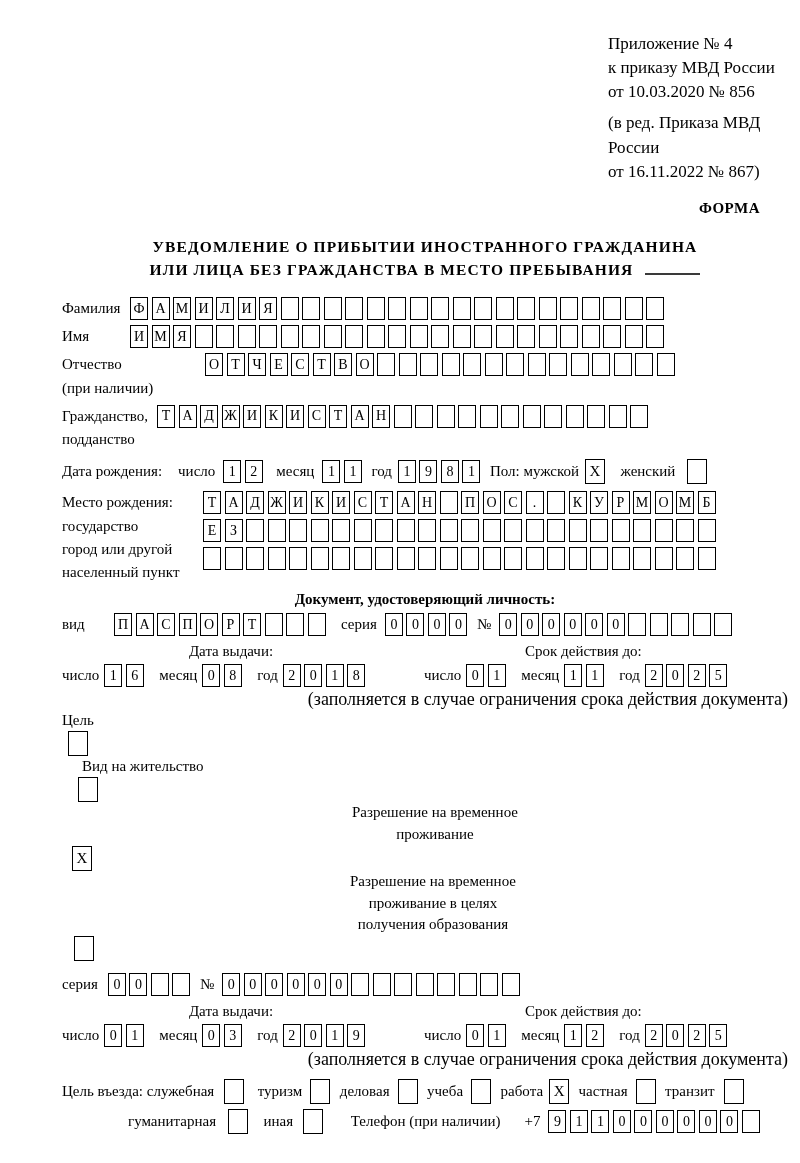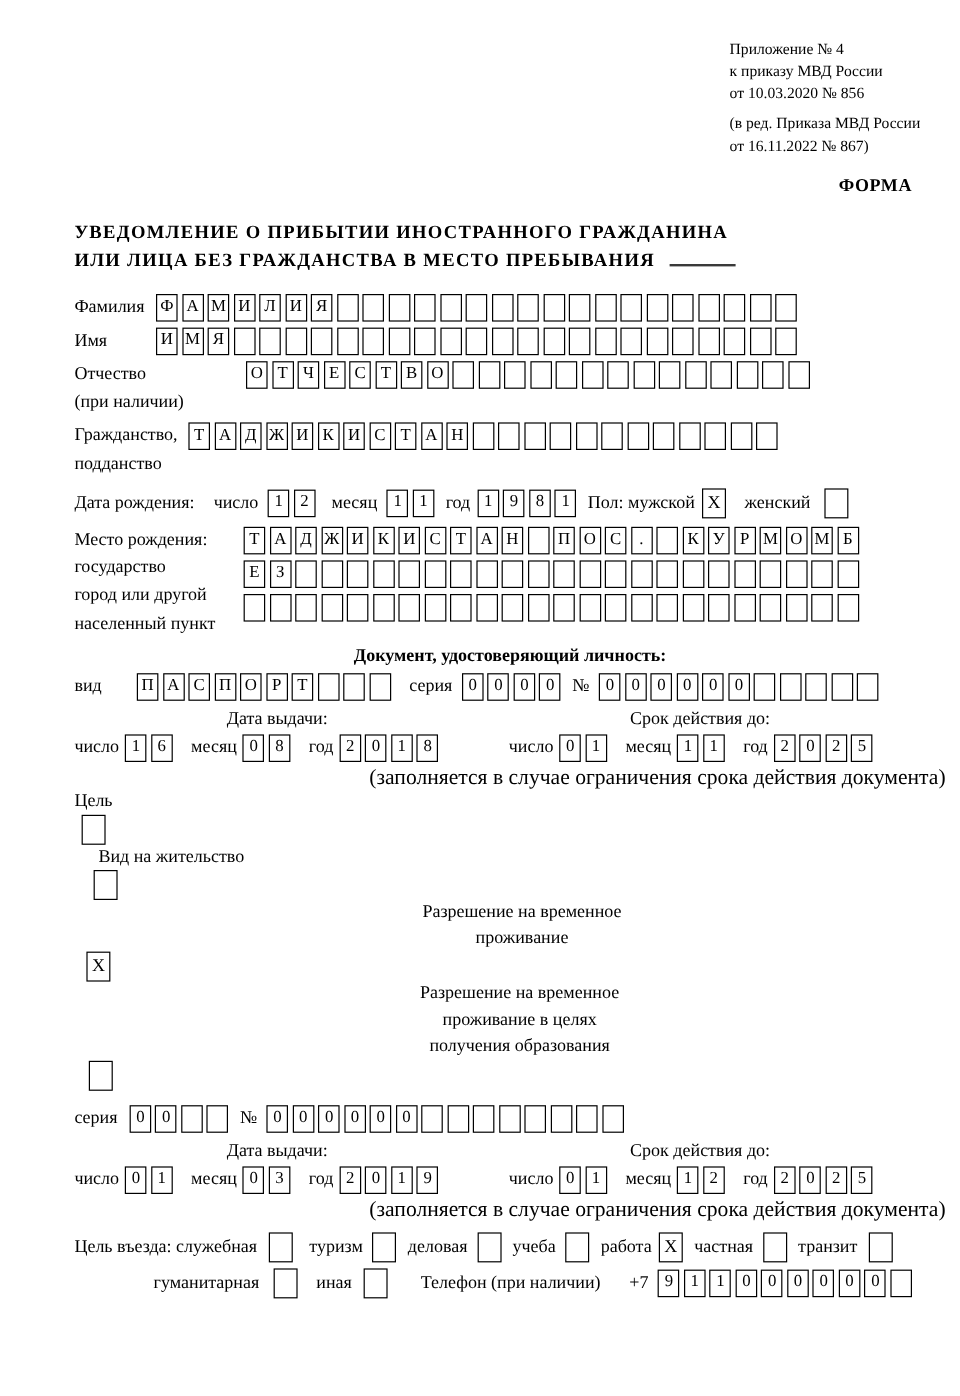--- a/index.html
+++ b/index.html
@@ -1,25 +1,25 @@
 <!DOCTYPE html>
 <html><head>
 <meta charset="utf-8">
 <style>
   *{box-sizing:border-box}
   html,body{margin:0;padding:0}
   body{width:800px;height:1163px;background:#fff;color:#000;
        font-family:"Liberation Serif",serif;font-size:15px;overflow:hidden}
   .page{padding:32px 12px 0 62px}
 
-  .appendix{margin-left:auto;width:180px;font-size:13px;line-height:1.42}
+  .appendix{margin-left:auto;width:180px;font-size:17px;line-height:1.42}
   .amend{margin-top:7px}
   .forma{font-weight:bold;text-align:right;margin:16px 28px 0 0;font-size:15px;letter-spacing:.5px}
 
-  .title{text-align:left;font-weight:bold;font-size:15.5px;letter-spacing:1.1px;margin-top:18px;line-height:1.5}
+  .title{text-align:center;font-weight:bold;font-size:15.5px;letter-spacing:1.1px;margin-top:18px;line-height:1.5}
   .uline{display:inline-block;width:55px;border-bottom:2.2px solid #3a3a3a;margin-left:12px;height:14px}
   .sec1{font-weight:bold;font-size:14.6px;letter-spacing:1.05px;margin-top:24px;white-space:nowrap}
 
   .row{display:flex;align-items:flex-start;margin-top:5px}
   .inline{align-items:center}
   .lab{font-size:15px;line-height:1.4;white-space:nowrap}
   .lab2{font-size:15px;line-height:1.55}
   .boxes{display:flex;flex:none}
   .box{flex:none;display:inline-flex;align-items:center;justify-content:center;
        width:18px;height:23px;border:1.6px solid #000;margin-right:3.5px;

